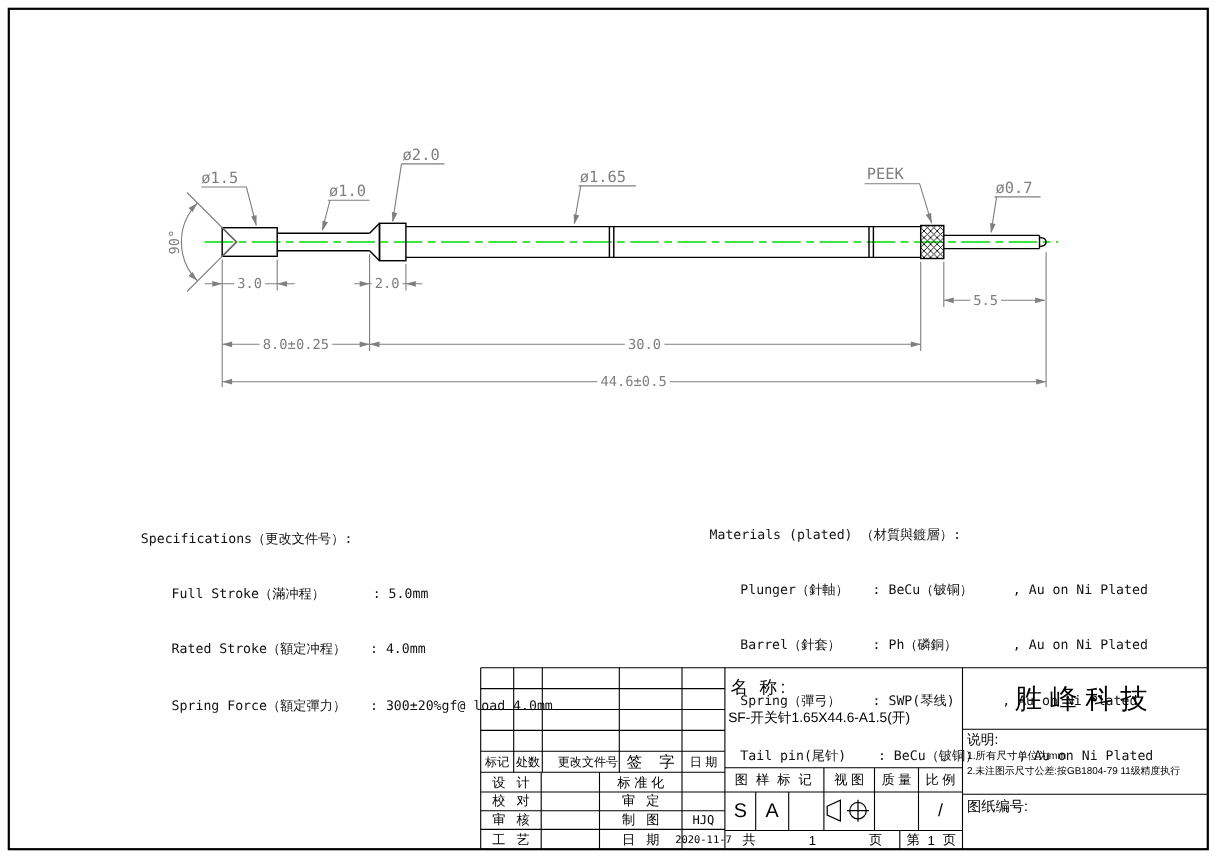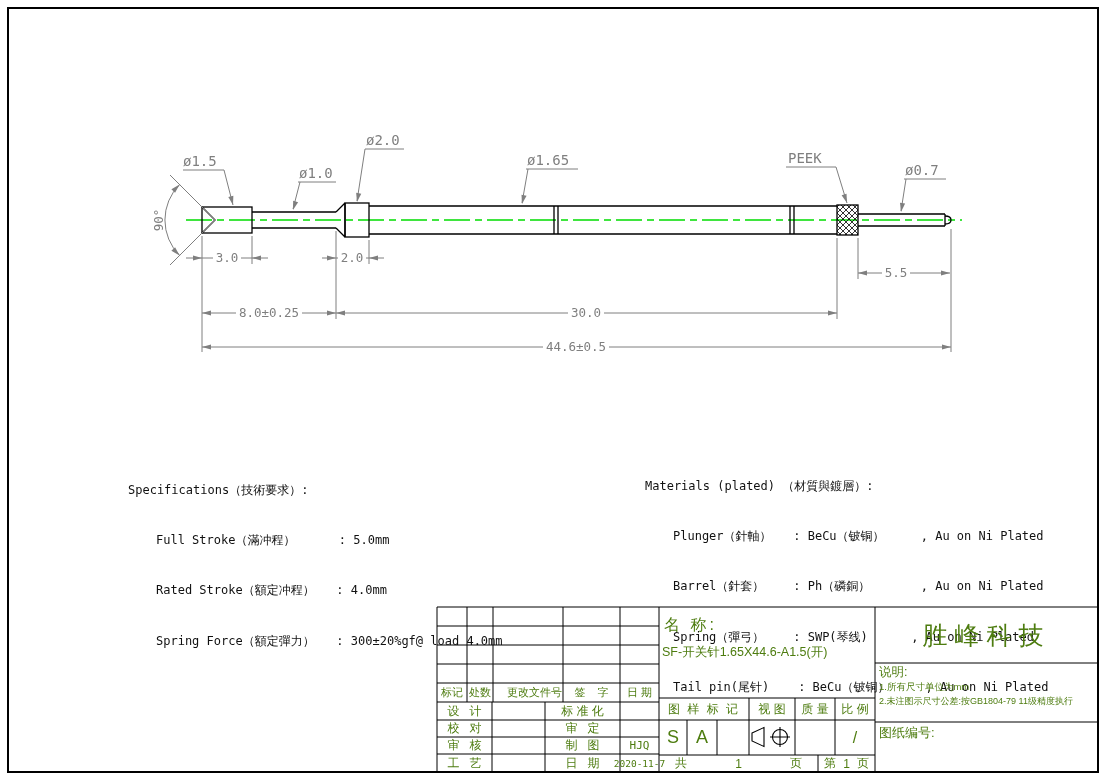--- a/index.html
+++ b/index.html
@@ -1,20 +1,20 @@
 <!DOCTYPE html>
 <html><head>
 <meta charset="utf-8">
 <style>
   html,body{margin:0;padding:0;background:#e8e8e8;}
   .canvas{position:relative;width:1104px;height:780px;background:#ffffff;overflow:hidden;
           font-family:"Liberation Sans",sans-serif;color:#000;}
   .abs{position:absolute;}
   .cell{position:absolute;display:flex;align-items:center;justify-content:center;
-        font-size:12px;color:#4d7c0f;white-space:pre;}
+        font-size:12px;color:#000000;white-space:pre;}
   .cell.left{justify-content:flex-start;}
   .mono{font-family:"DejaVu Sans Mono",monospace;font-size:12px;line-height:16.8px;
         white-space:pre;color:#111;}
   .mono .indent{padding-left:28px;}
   .pages{display:flex;align-items:center;justify-content:space-between;}
   svg text{font-family:"DejaVu Sans Mono",monospace;}
 </style>
 </head>
 <body>
 
@@ -136,38 +136,38 @@
     </g>
 
     <g stroke="#000" stroke-width="1.1" fill="none">
       <polygon points="752,733 764,727.5 764,746.5 752,741"></polygon>
       <circle cx="780" cy="737" r="7.5"></circle>
       <path d="M770,737 H790 M780,727 V747"></path>
     </g>
   </svg>
 
   <div class="abs mono" style="left:128px;top:448px">
-    <div>Specifications（技術要求）:</div>
+    <div>Specifications（更改文件号）:</div>
     <div class="indent">Full Stroke（滿冲程）      : 5.0mm</div>
     <div class="indent">Rated Stroke（額定冲程）   : 4.0mm</div>
     <div class="indent">Spring Force（額定彈力）   : 300±20%gf@ load 4.0mm</div>
   </div>
 
   <div class="abs mono" style="left:645px;top:444px">
     <div>Materials (plated) （材質與鍍層）:</div>
     <div class="indent">Plunger（針軸）   : BeCu（铍铜）     , Au on Ni Plated</div>
     <div class="indent">Barrel（針套）    : Ph（磷銅）       , Au on Ni Plated</div>
     <div class="indent">Spring（彈弓）    : SWP(琴线)      , Au on Ni Plated</div>
     <div class="indent">Tail pin(尾针)    : BeCu（铍铜）     , Au on Ni Plated</div>
   </div>
 
   <div class="cell" style="left:437px;top:683px;width:30px;height:19px;font-size:11px">标记</div>
   <div class="cell" style="left:467px;top:683px;width:26px;height:19px;font-size:11px">处数</div>
   <div class="cell" style="left:493px;top:683px;width:83px;height:19px;font-size:11px">更改文件号</div>
-  <div class="cell" style="left:563px;top:683px;width:57px;height:19px;font-size:11px">签    字</div>
+  <div class="cell" style="left:563px;top:683px;width:57px;height:19px;font-size:14px">签    字</div>
   <div class="cell" style="left:620px;top:683px;width:39px;height:19px;font-size:11px">日 期</div>
 
   <div class="cell" style="left:437px;top:702px;width:55px;height:18px">设   计</div>
   <div class="cell" style="left:545px;top:702px;width:75px;height:18px">标 准 化</div>
   <div class="cell" style="left:437px;top:720px;width:55px;height:17px">校   对</div>
   <div class="cell" style="left:545px;top:720px;width:75px;height:17px">审   定</div>
   <div class="cell" style="left:437px;top:737px;width:55px;height:17px">审   核</div>
   <div class="cell" style="left:545px;top:737px;width:75px;height:17px">制   图</div>
   <div class="cell" style="left:620px;top:737px;width:39px;height:17px;font-size:11px;font-family:'DejaVu Sans Mono',monospace">HJQ</div>
   <div class="cell" style="left:437px;top:754px;width:55px;height:18px">工   艺</div>

